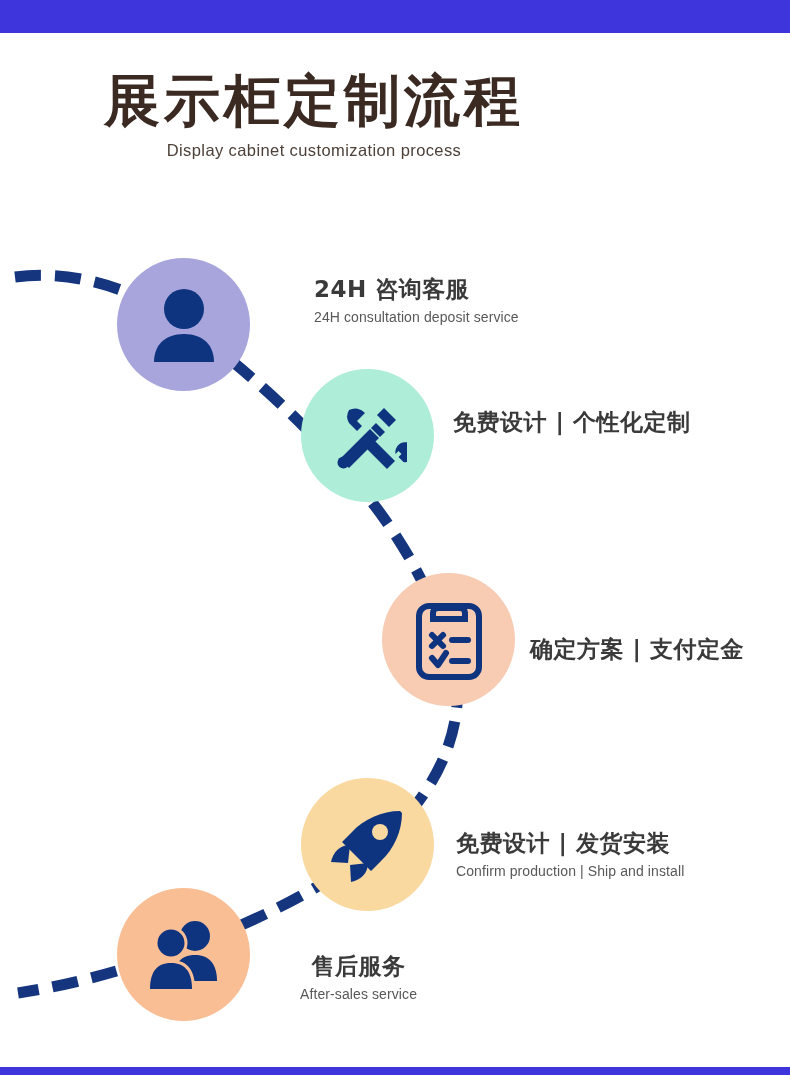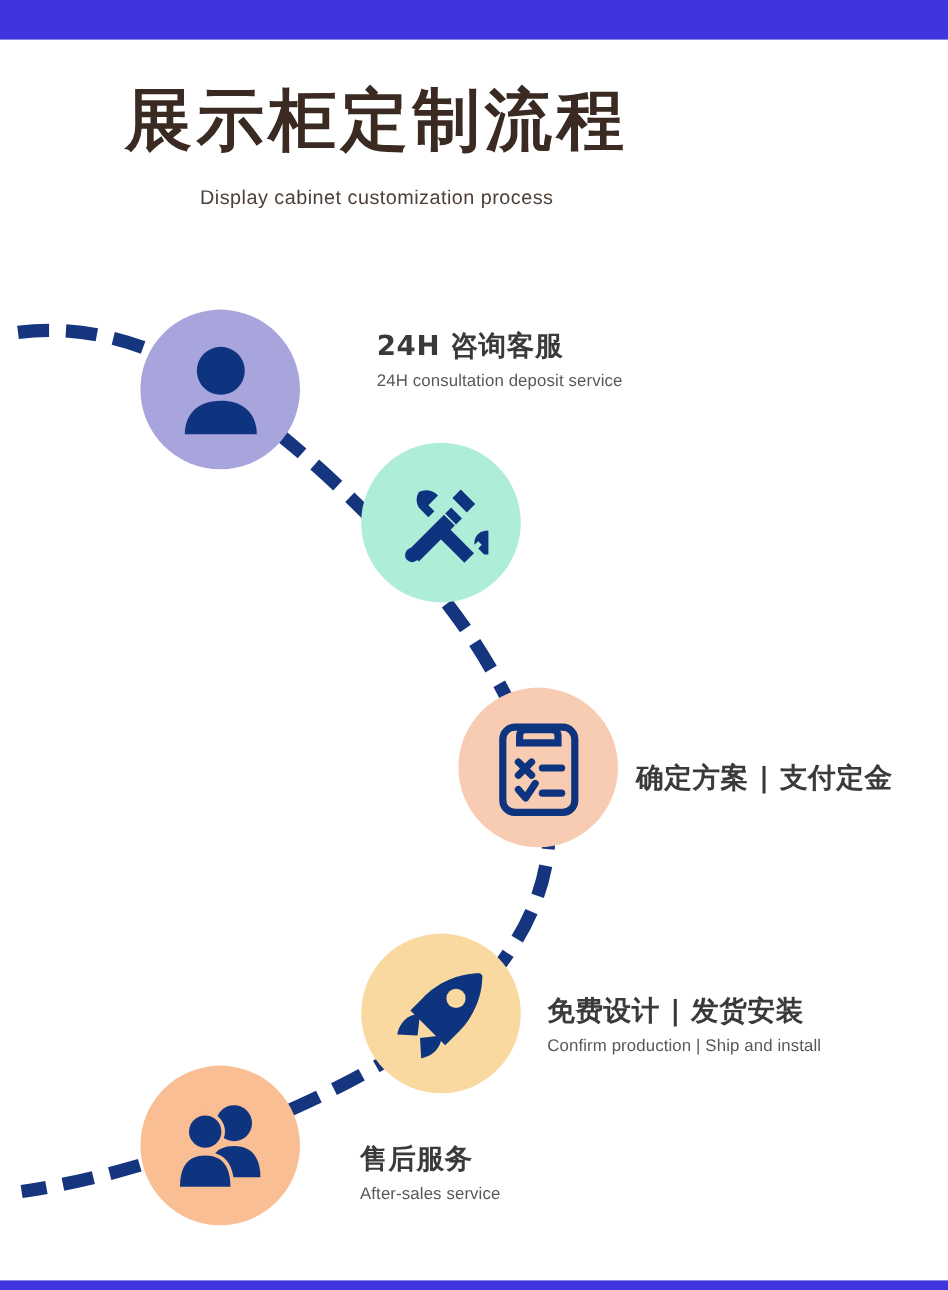--- a/index.html
+++ b/index.html
@@ -51,21 +51,21 @@
     display: block;
     font-size: 56px;
     font-weight: 700;
     letter-spacing: 4px;
     color: #3B2A22;
     line-height: 1.12;
     font-family: "DejaVu Sans", "Liberation Sans", sans-serif;
   }
   .heading .en {
     display: block;
-    margin-top: 23px;
+    margin-top: 8px;
     font-size: 16.5px;
     font-weight: 400;
     letter-spacing: 0.4px;
     color: #4D4038;
   }
 
   
   .connector {
     position: absolute;
     left: 0;
@@ -119,21 +119,21 @@
   #step-2 .bubble { left: 301px;  top: 369px; width: 133px; height: 133px; background: #AEEDD8; }
   #step-2 .labels { left: 453px;  top: 409px; }
 
   #step-3 .bubble { left: 382px;  top: 573px; width: 133px; height: 133px; background: #F7CCB3; }
   #step-3 .labels { left: 530px;  top: 636px; }
 
   #step-4 .bubble { left: 301px;  top: 778px; width: 133px; height: 133px; background: #FAD9A0; }
   #step-4 .labels { left: 456px;  top: 830px; }
 
   #step-5 .bubble { left: 117px;  top: 888px; width: 133px; height: 133px; background: #FABE95; }
-  #step-5 .labels { left: 300px;  top: 953px; }
+  #step-5 .labels { left: 300px;  top: 953px; text-align: center; }
 </style>
 </head>
 <body>
 
 <div class="page">
 
   <div class="bar-top"></div>
   <div class="bar-bottom"></div>
 
   <div class="heading">
@@ -178,20 +178,21 @@
             <circle cx="14.5" cy="65.5" r="6"></circle>
 
             <path d="M66 64 L58 72 L30 44 L38 36 Z"></path>
             <path d="M66.5 57 a10 10 0 1 1 8 8 l-5 -5 l3 -3 l-3 -3 l-3 3 Z"></path>
             <path d="M20 13 a13 13 0 0 1 16 3 l-8 8 l5 5 l-5 5 l-8 -8 a13 13 0 0 1 0 -13 Z"></path>
           </g>
         </svg>
       </span>
     </div>
     <div class="labels">
+      <span class="t-cn">免费设计 | 个性化定制</span>
     </div>
   </div>
 
   <div class="step" id="step-3">
     <div class="bubble">
       <span>
         <svg width="68" height="82" viewBox="0 0 68 82" xmlns="http://www.w3.org/2000/svg">
           <rect x="4" y="7" width="60" height="71" rx="10" ry="10" fill="none" stroke="#0E3480" stroke-width="6"></rect>
           <path d="M23 9 h22 a5 5 0 0 1 5 5 v6 h-32 v-6 a5 5 0 0 1 5 -5 Z" fill="none" stroke="#0E3480" stroke-width="6"></path>
 

